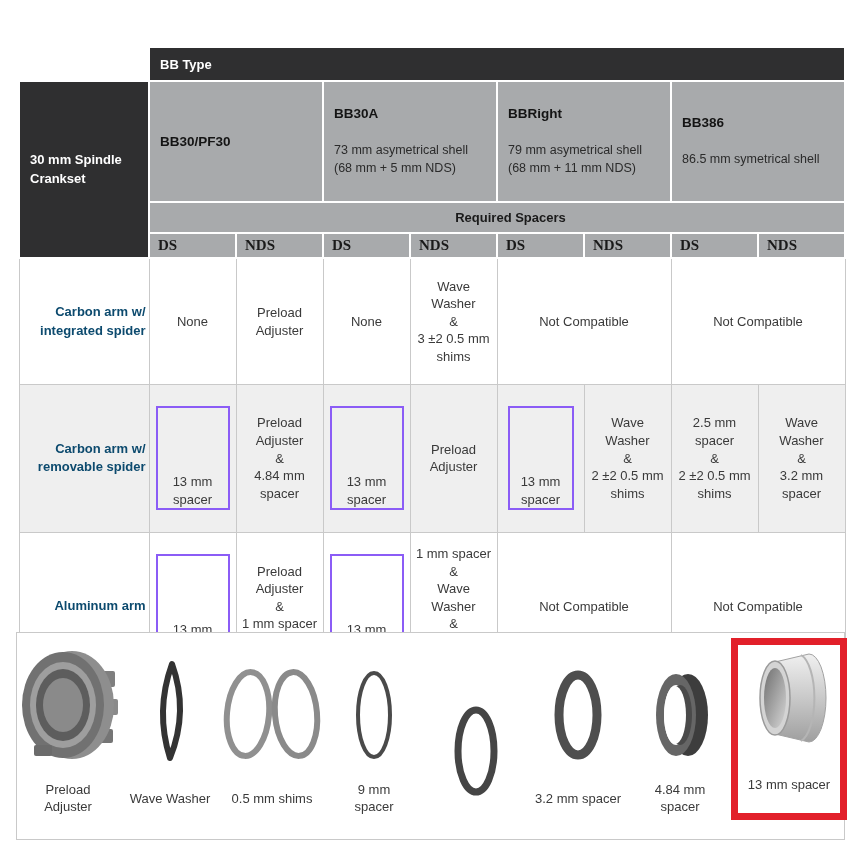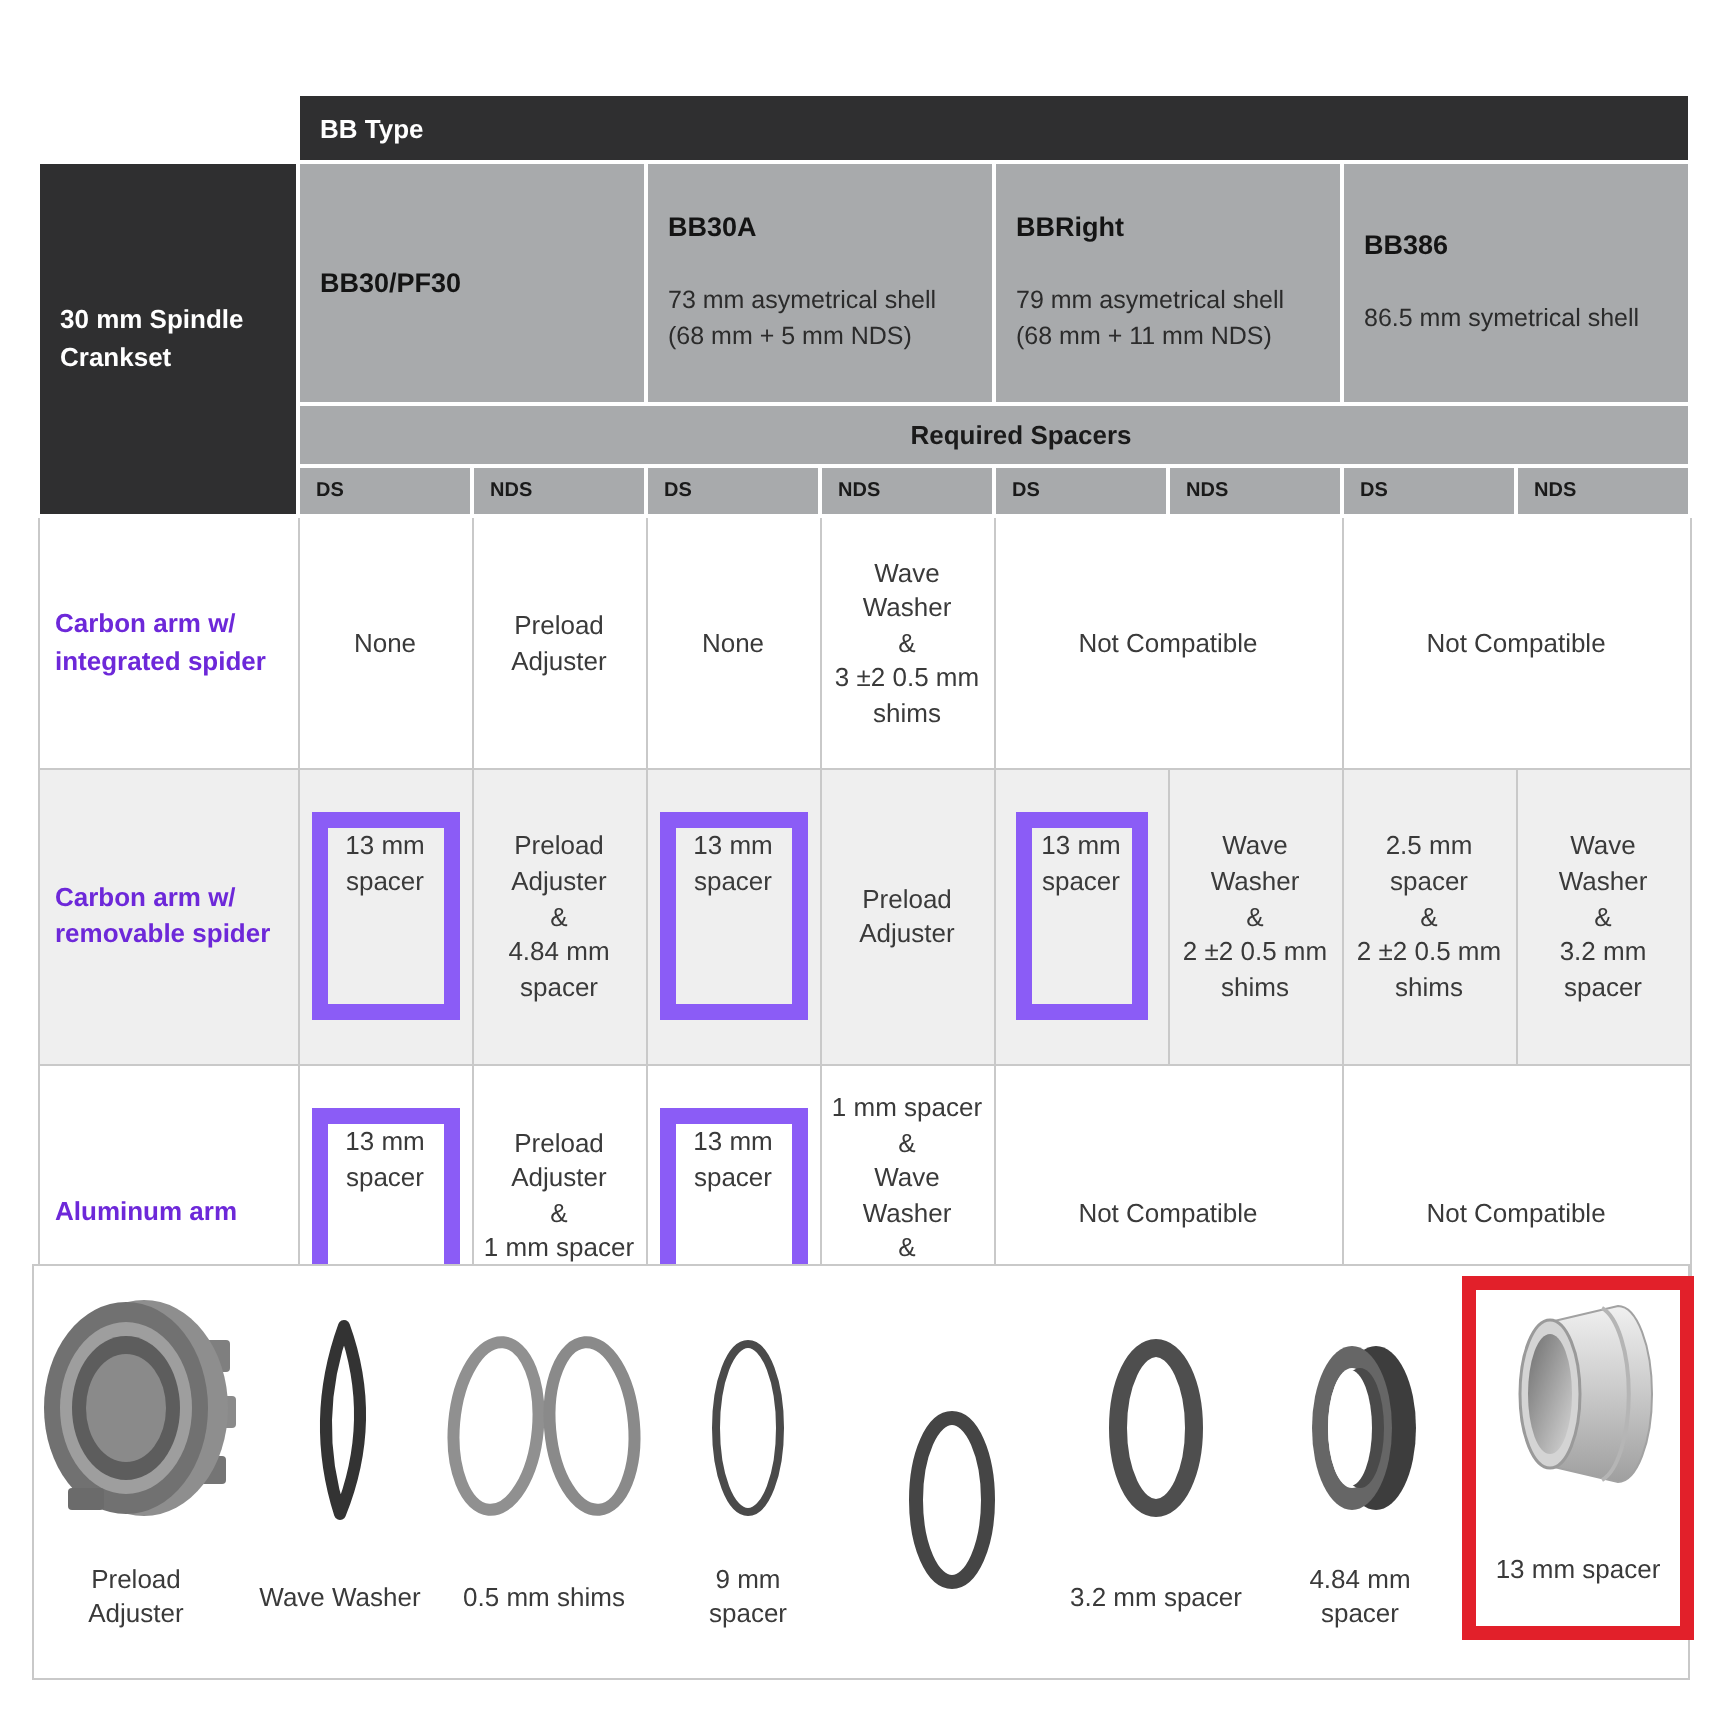--- a/index.html
+++ b/index.html
@@ -10,29 +10,29 @@
   .tbl td{box-sizing:border-box;vertical-align:middle;white-space:pre-line;padding-left:28px;}
   td.blank{background:#fff;border:none;}
   td.dark{background:#2f2f30;color:#fff;border:2px solid #fff;font-weight:bold;font-size:13px;}
   td.dark-bar{padding-left:10px;height:34px;}
   td.dark-side{padding-left:10px;line-height:1.45;}
   td.gray{background:#a8aaac;border:2px solid #fff;color:#1a1a1a;}
   td.bbcell{padding:6px 8px 6px 10px;height:80px;vertical-align:middle;}
   .bb-name{font-weight:bold;font-size:13.5px;color:#141414;}
   .bb-desc{font-size:12.5px;color:#2b2b2b;line-height:1.45;margin-top:2px;}
   td.req{height:31px;text-align:center;font-weight:bold;font-size:13px;}
-  td.dsnds{height:25px;padding-left:8px;font-weight:bold;font-size:10px;}
+  td.dsnds{height:25px;padding-left:8px;font-weight:bold;font-size:15px;font-family:Liberation Serif, serif;}
   td.body{border:1px solid #c9c9c9;background:#fff;font-size:13px;color:#3a3a3a;
           text-align:center;line-height:1.35;padding:4px 3px;}
-  td.rowlabel{text-align:left;padding-left:8px;font-weight:bold;color:#6d28d9;font-size:13px;line-height:1.4;margin-left:44px;}
+  td.rowlabel{text-align:right;padding-left:8px;font-weight:bold;color:#0c4a6e;font-size:13px;line-height:1.4;margin-left:44px;}
   tr.r1 td.body{height:126px;}
   tr.r2 td.body{height:126px;background:#efefef;}
   tr.r3 td.body{height:131px;}
-  .red-box{box-sizing:border-box;width:74px;min-height:104px;border:8px solid #8b5cf6;
-           display:flex;align-items:flex-start;justify-content:center;margin:0 auto;}
+  .red-box{box-sizing:border-box;width:74px;min-height:104px;border:2px solid #8b5cf6;
+           display:flex;align-items:flex-end;justify-content:center;margin:0 auto;}
   .legend{position:absolute;left:16px;top:632px;width:829px;height:208px;border:1px solid #c9c9c9;
           box-sizing:border-box;display:flex;background:#fff;}
   .legend-item{flex:1;display:flex;flex-direction:column;align-items:center;justify-content:flex-end;
                padding-bottom:22px;min-width:0;}
   .legend-item .icon{margin-bottom:14px;flex:0 0 auto;}
   .legend-label{height:36px;display:flex;align-items:center;justify-content:center;text-align:center;
                 font-size:13px;color:#3a3a3a;line-height:1.3;white-space:pre-line;}
   .legend-item.highlight{border:7px solid #e2202a;margin:5px -3px 19px 0;padding-bottom:10px;box-sizing:border-box;}
 </style>
 </head>

